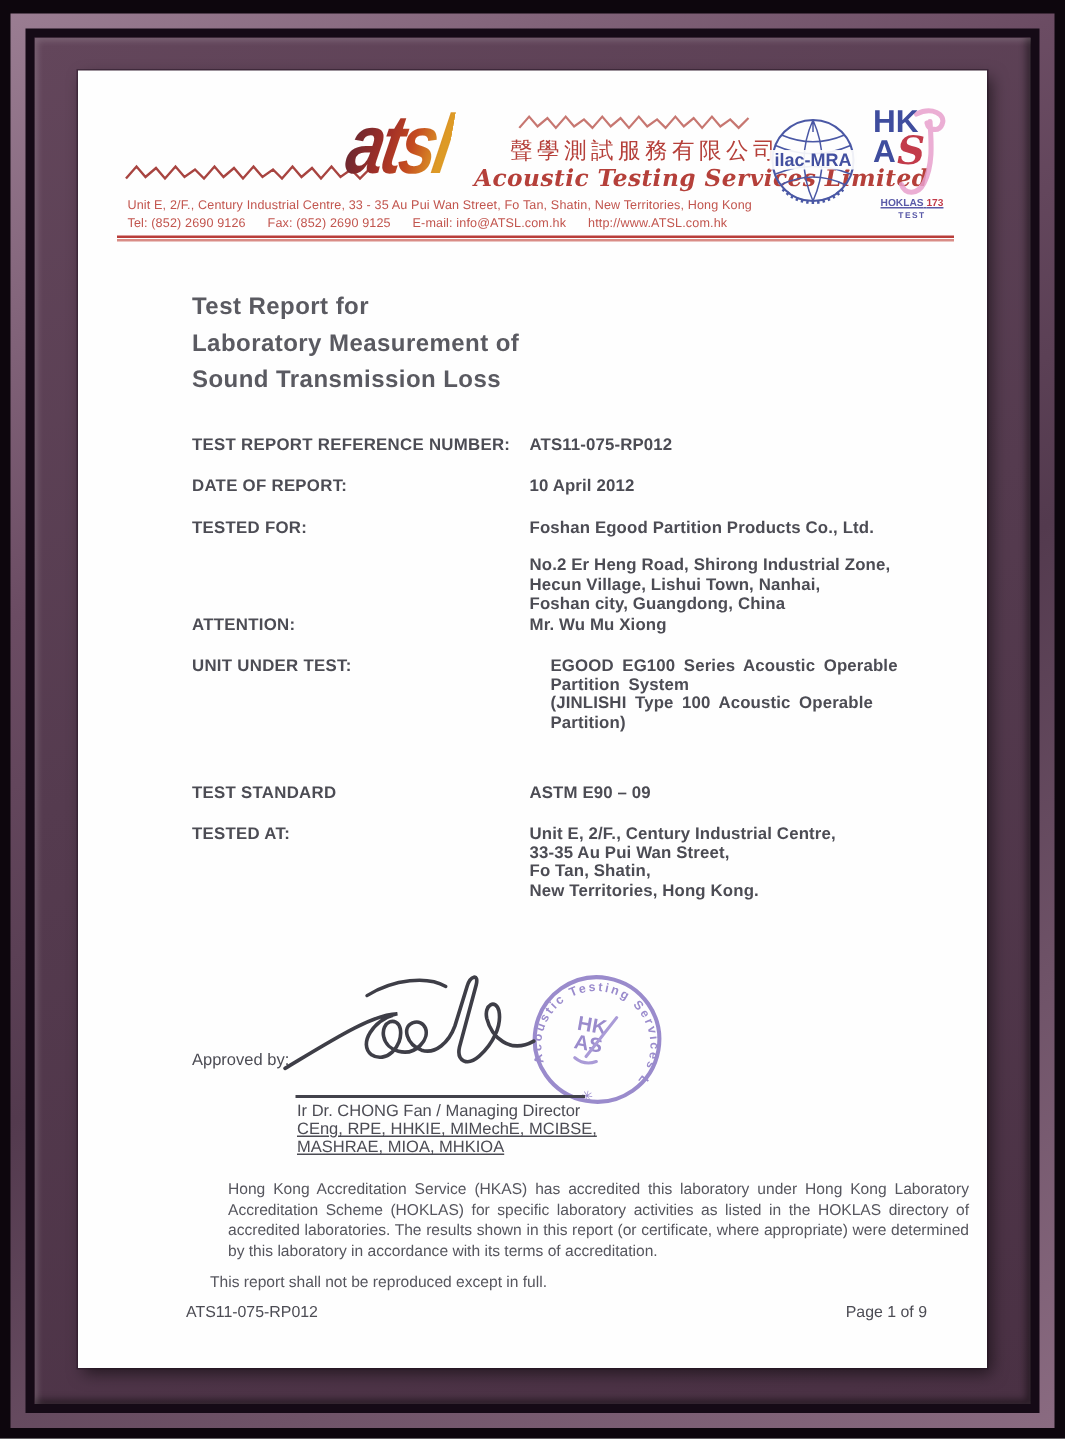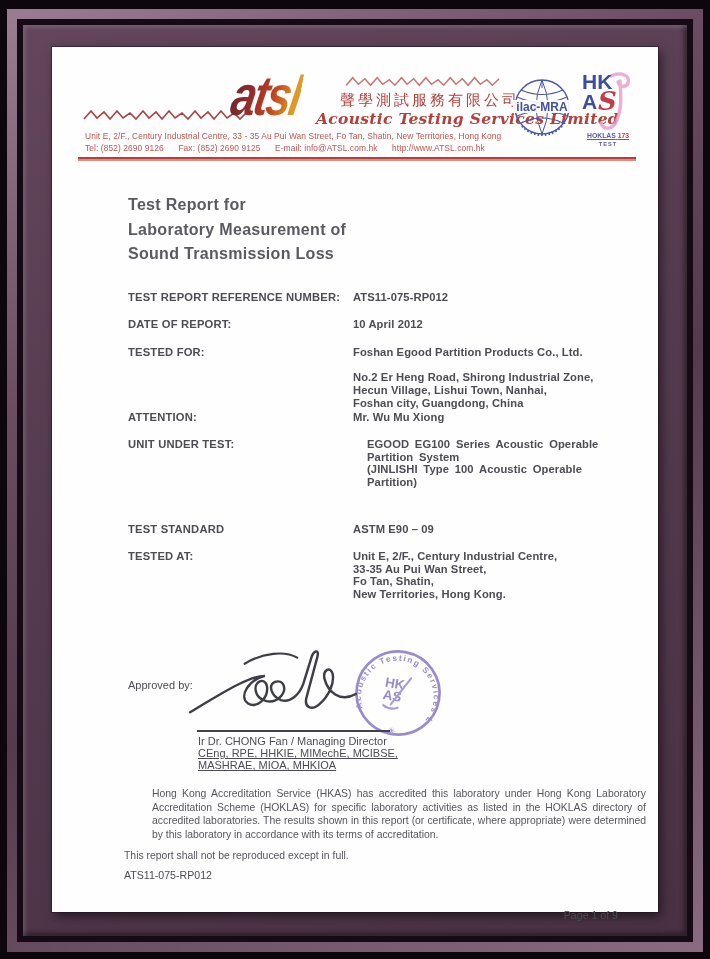--- a/index.html
+++ b/index.html
@@ -58,31 +58,31 @@
   .frow .flabel{left:76px;top:0;font-weight:bold;font-size:11.2px;color:#4c4c54;letter-spacing:.2px;white-space:nowrap;text-align:right;}
   .frow .fvalue{left:301px;top:0;width:264px;font-weight:bold;font-size:11.2px;line-height:12.7px;
     color:#4c4c54;white-space:pre-line;letter-spacing:.1px;}
   .row-ref{top:244px;} .row-date{top:271px;} .row-tested-for{top:299px;}
   .row-attention{top:364px;} .row-unit{top:391px;}
   .row-standard{top:476px;} .row-tested-at{top:503px;}
   .row-unit .fvalue{word-spacing:2.5px;margin-left:14px;}
   
   .stamp{left:292px;top:592px;opacity:.88;transform:rotate(10deg);}
   .signature-svg{left:134px;top:598px;}
-  .approved-by{left:76px;top:632px;font-size:11px;color:#4c4c54;}
+  .approved-by{left:76px;top:654px;font-size:11px;color:#4c4c54;}
   .sig-line{left:145px;top:683px;width:193px;height:0;border-top:2px solid #42424b;}
   .approver-name{left:146px;top:688px;font-size:11px;color:#4c4c54;white-space:nowrap;}
   .approver-creds{left:146px;top:700px;font-size:11px;line-height:12.3px;color:#4c4c54;white-space:pre-line;text-decoration:underline;}
   
   .footer-para{left:72px;top:740px;width:494px;font-size:10.4px;line-height:13.5px;
     color:#56565e;text-align:justify;margin-left:28px;}
-  .footer-note{left:72px;top:803px;font-size:10.4px;color:#56565e;white-space:nowrap;}
+  .footer-note{left:88px;top:803px;font-size:10.4px;color:#56565e;white-space:nowrap;}
   .footer-row{left:72px;top:822px;width:494px;height:14px;}
   .footer-ref{left:0;top:0;font-size:10.6px;color:#4c4c54;}
-  .footer-page{right:0;top:0;font-size:10.6px;color:#4c4c54;margin-top:40px;}
+  .footer-page{right:0;top:0;font-size:10.6px;color:#4c4c54;}
 </style>
 </head>
 <body>
 
 <div class="frame-outer"></div>
 <div class="frame-bevel"></div>
 <div class="frame-groove"></div>
 <div class="frame-main"></div>
 
 <div class="paper">

